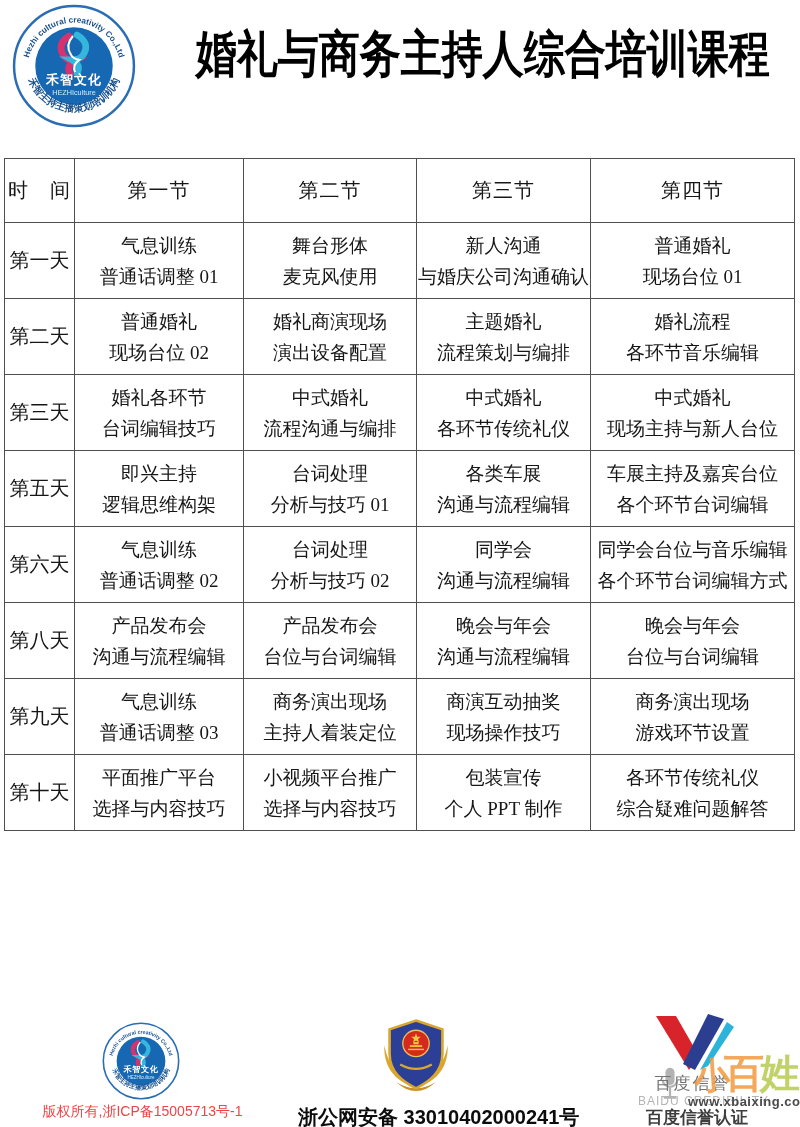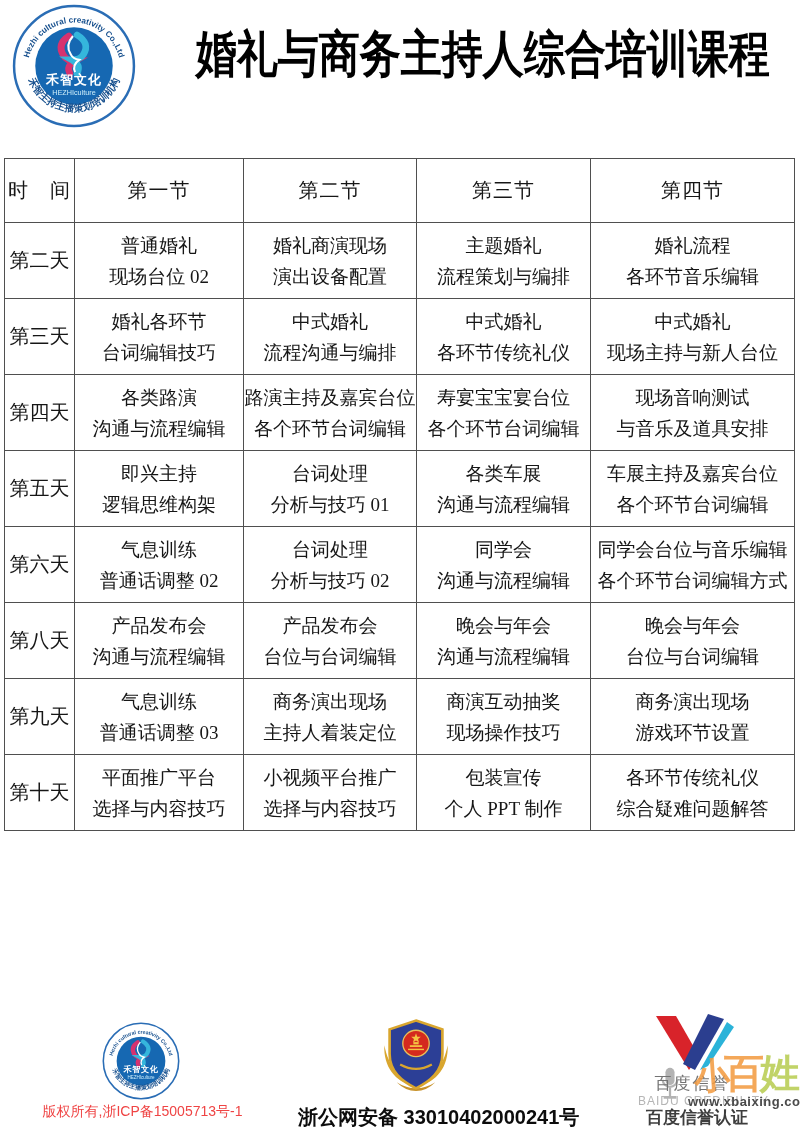--- a/index.html
+++ b/index.html
@@ -88,20 +88,39 @@
     <tr>
       <th>时　间</th>
       <th>第一节</th>
       <th>第二节</th>
       <th>第三节</th>
       <th>第四节</th>
     </tr>
   </thead>
   <tbody>
     <tr>
+      <td class="day">第一天</td>
+      <td>
+          <div class="sline">气息训练</div>
+          <div class="sline">普通话调整 01</div>
+        </td>
+      <td>
+          <div class="sline">舞台形体</div>
+          <div class="sline">麦克风使用</div>
+        </td>
+      <td>
+          <div class="sline">新人沟通</div>
+          <div class="sline">与婚庆公司沟通确认</div>
+        </td>
+      <td>
+          <div class="sline">普通婚礼</div>
+          <div class="sline">现场台位 01</div>
+        </td>
+    </tr>
+    <tr>
       <td class="day">第二天</td>
       <td>
           <div class="sline">普通婚礼</div>
           <div class="sline">现场台位 02</div>
         </td>
       <td>
           <div class="sline">婚礼商演现场</div>
           <div class="sline">演出设备配置</div>
         </td>
       <td>
@@ -123,39 +142,20 @@
           <div class="sline">中式婚礼</div>
           <div class="sline">流程沟通与编排</div>
         </td>
       <td>
           <div class="sline">中式婚礼</div>
           <div class="sline">各环节传统礼仪</div>
         </td>
       <td>
           <div class="sline">中式婚礼</div>
           <div class="sline">现场主持与新人台位</div>
-        </td>
-    </tr>
-    <tr>
-      <td class="day">第四天</td>
-      <td>
-          <div class="sline">各类路演</div>
-          <div class="sline">沟通与流程编辑</div>
-        </td>
-      <td>
-          <div class="sline">路演主持及嘉宾台位</div>
-          <div class="sline">各个环节台词编辑</div>
-        </td>
-      <td>
-          <div class="sline">寿宴宝宝宴台位</div>
-          <div class="sline">各个环节台词编辑</div>
-        </td>
-      <td>
-          <div class="sline">现场音响测试</div>
-          <div class="sline">与音乐及道具安排</div>
         </td>
     </tr>
     <tr>
       <td class="day">第五天</td>
       <td>
           <div class="sline">即兴主持</div>
           <div class="sline">逻辑思维构架</div>
         </td>
       <td>
           <div class="sline">台词处理</div>

